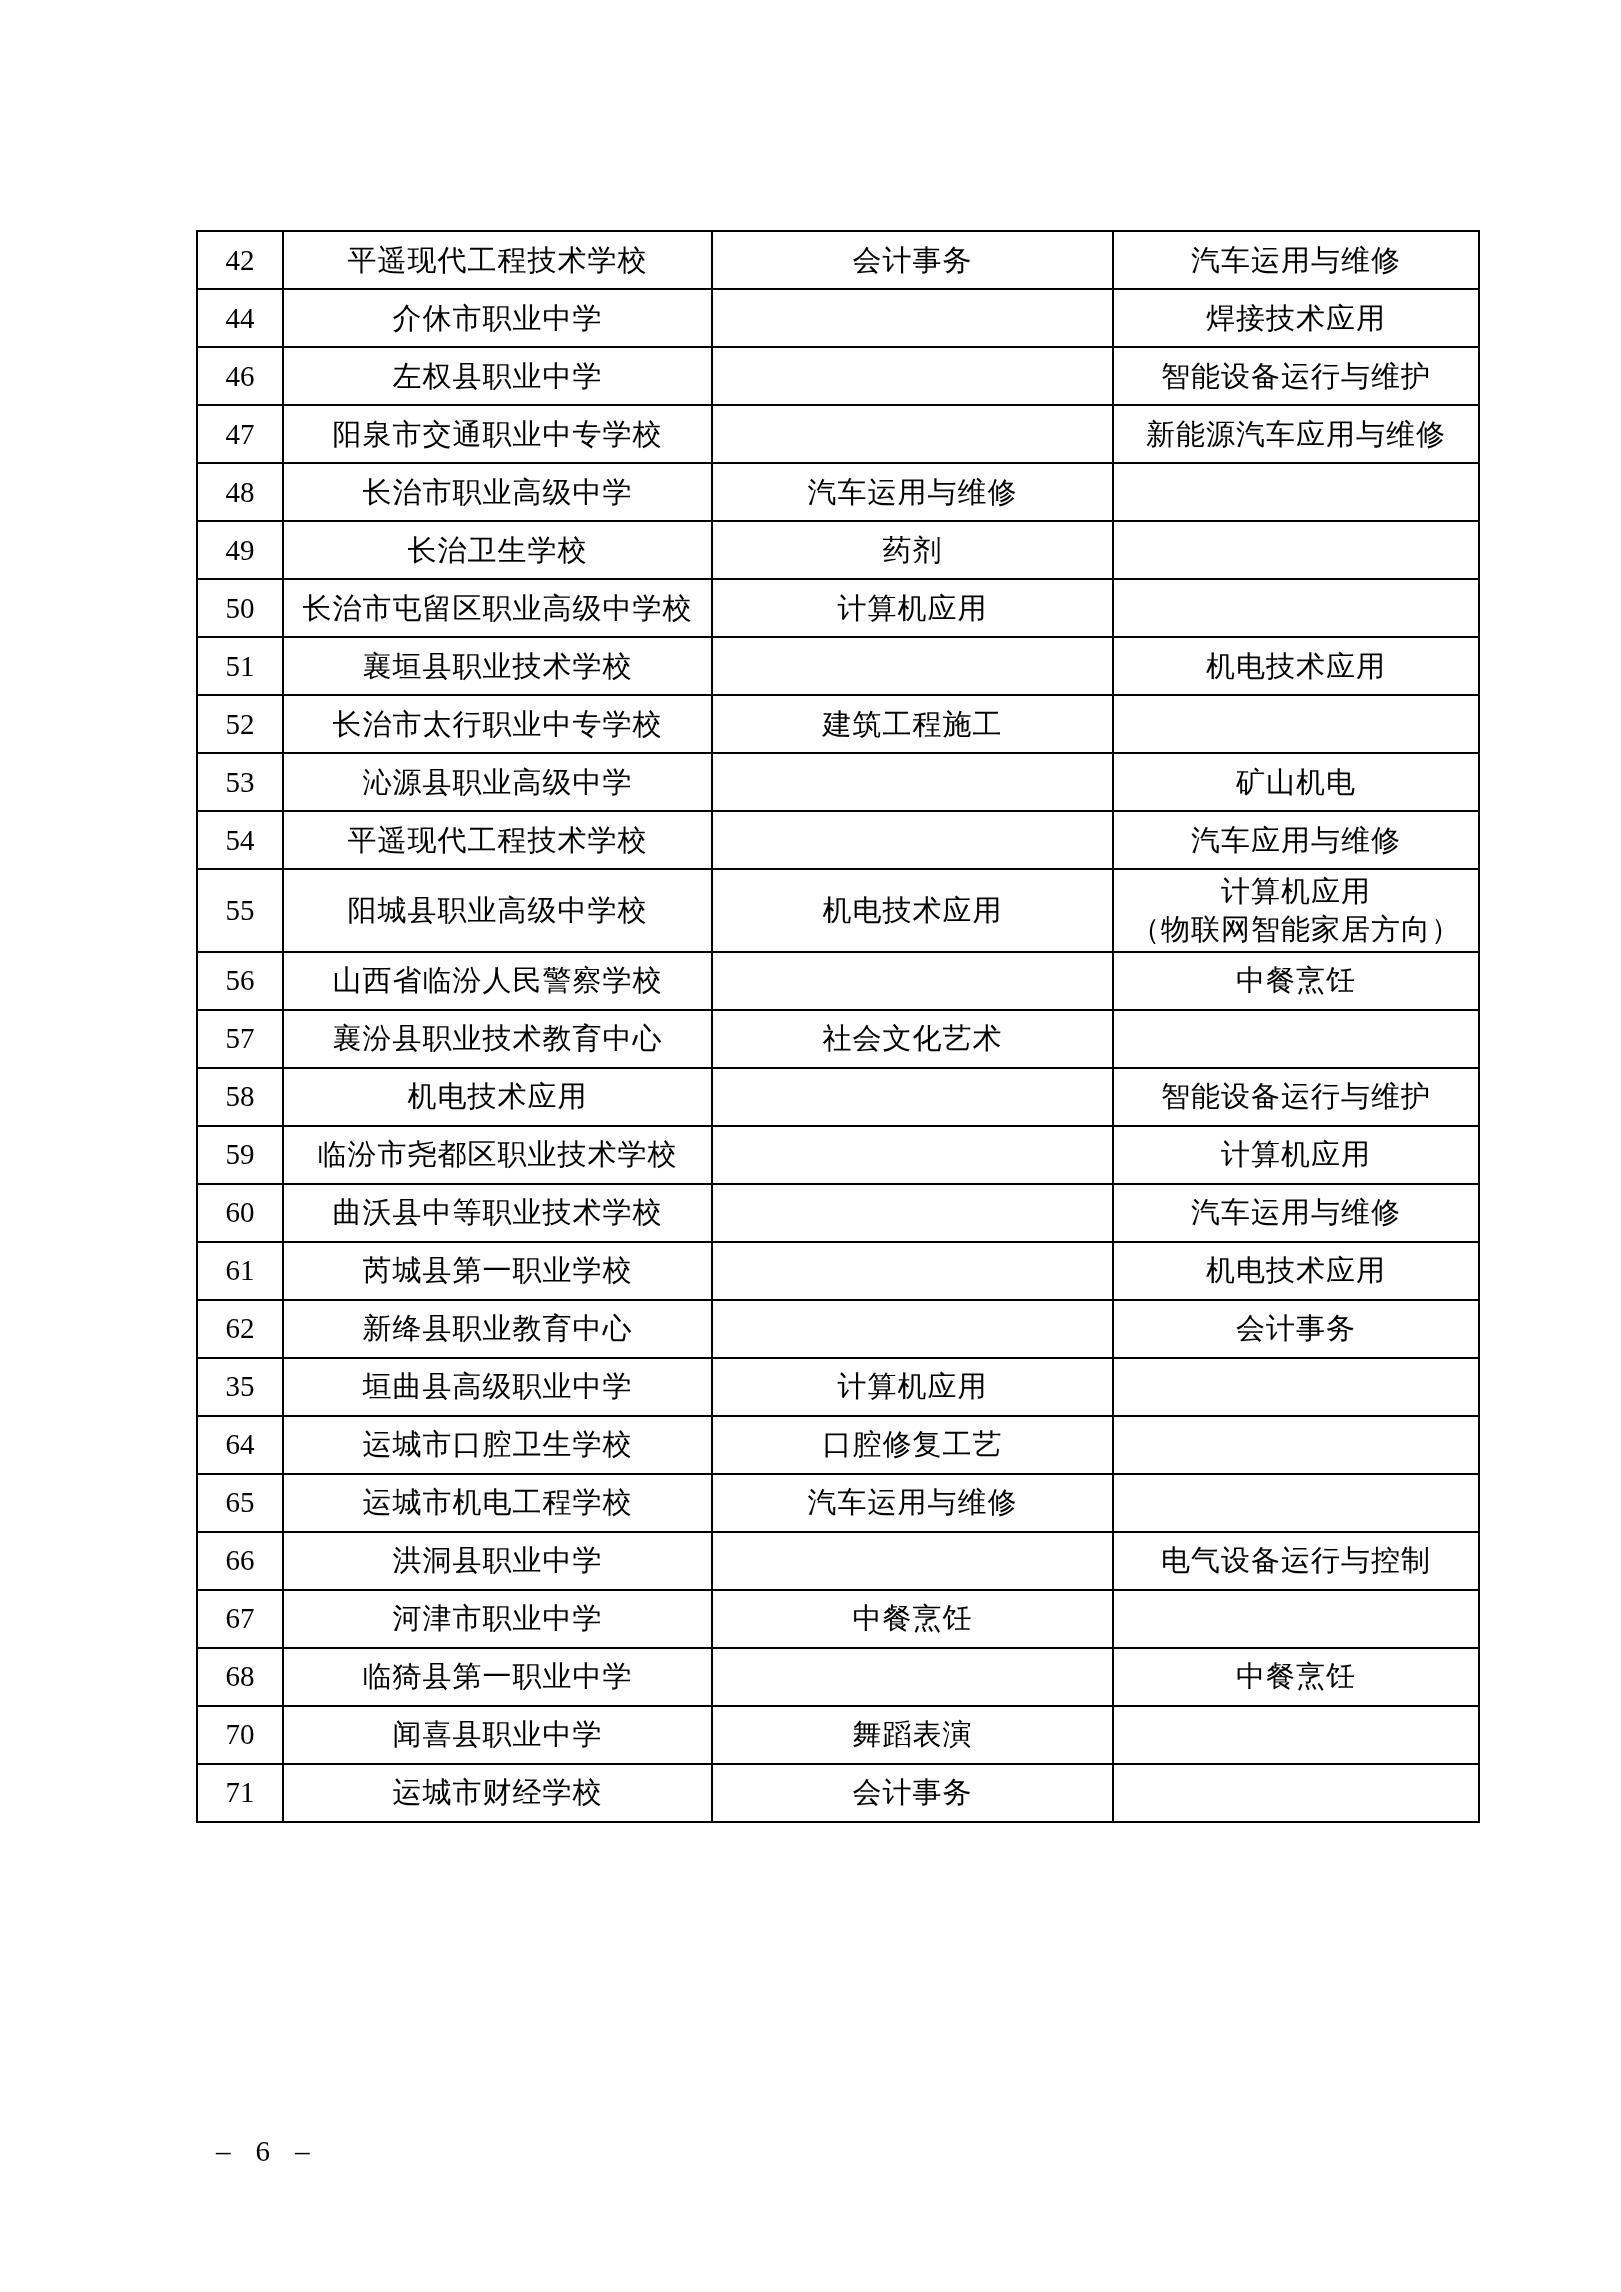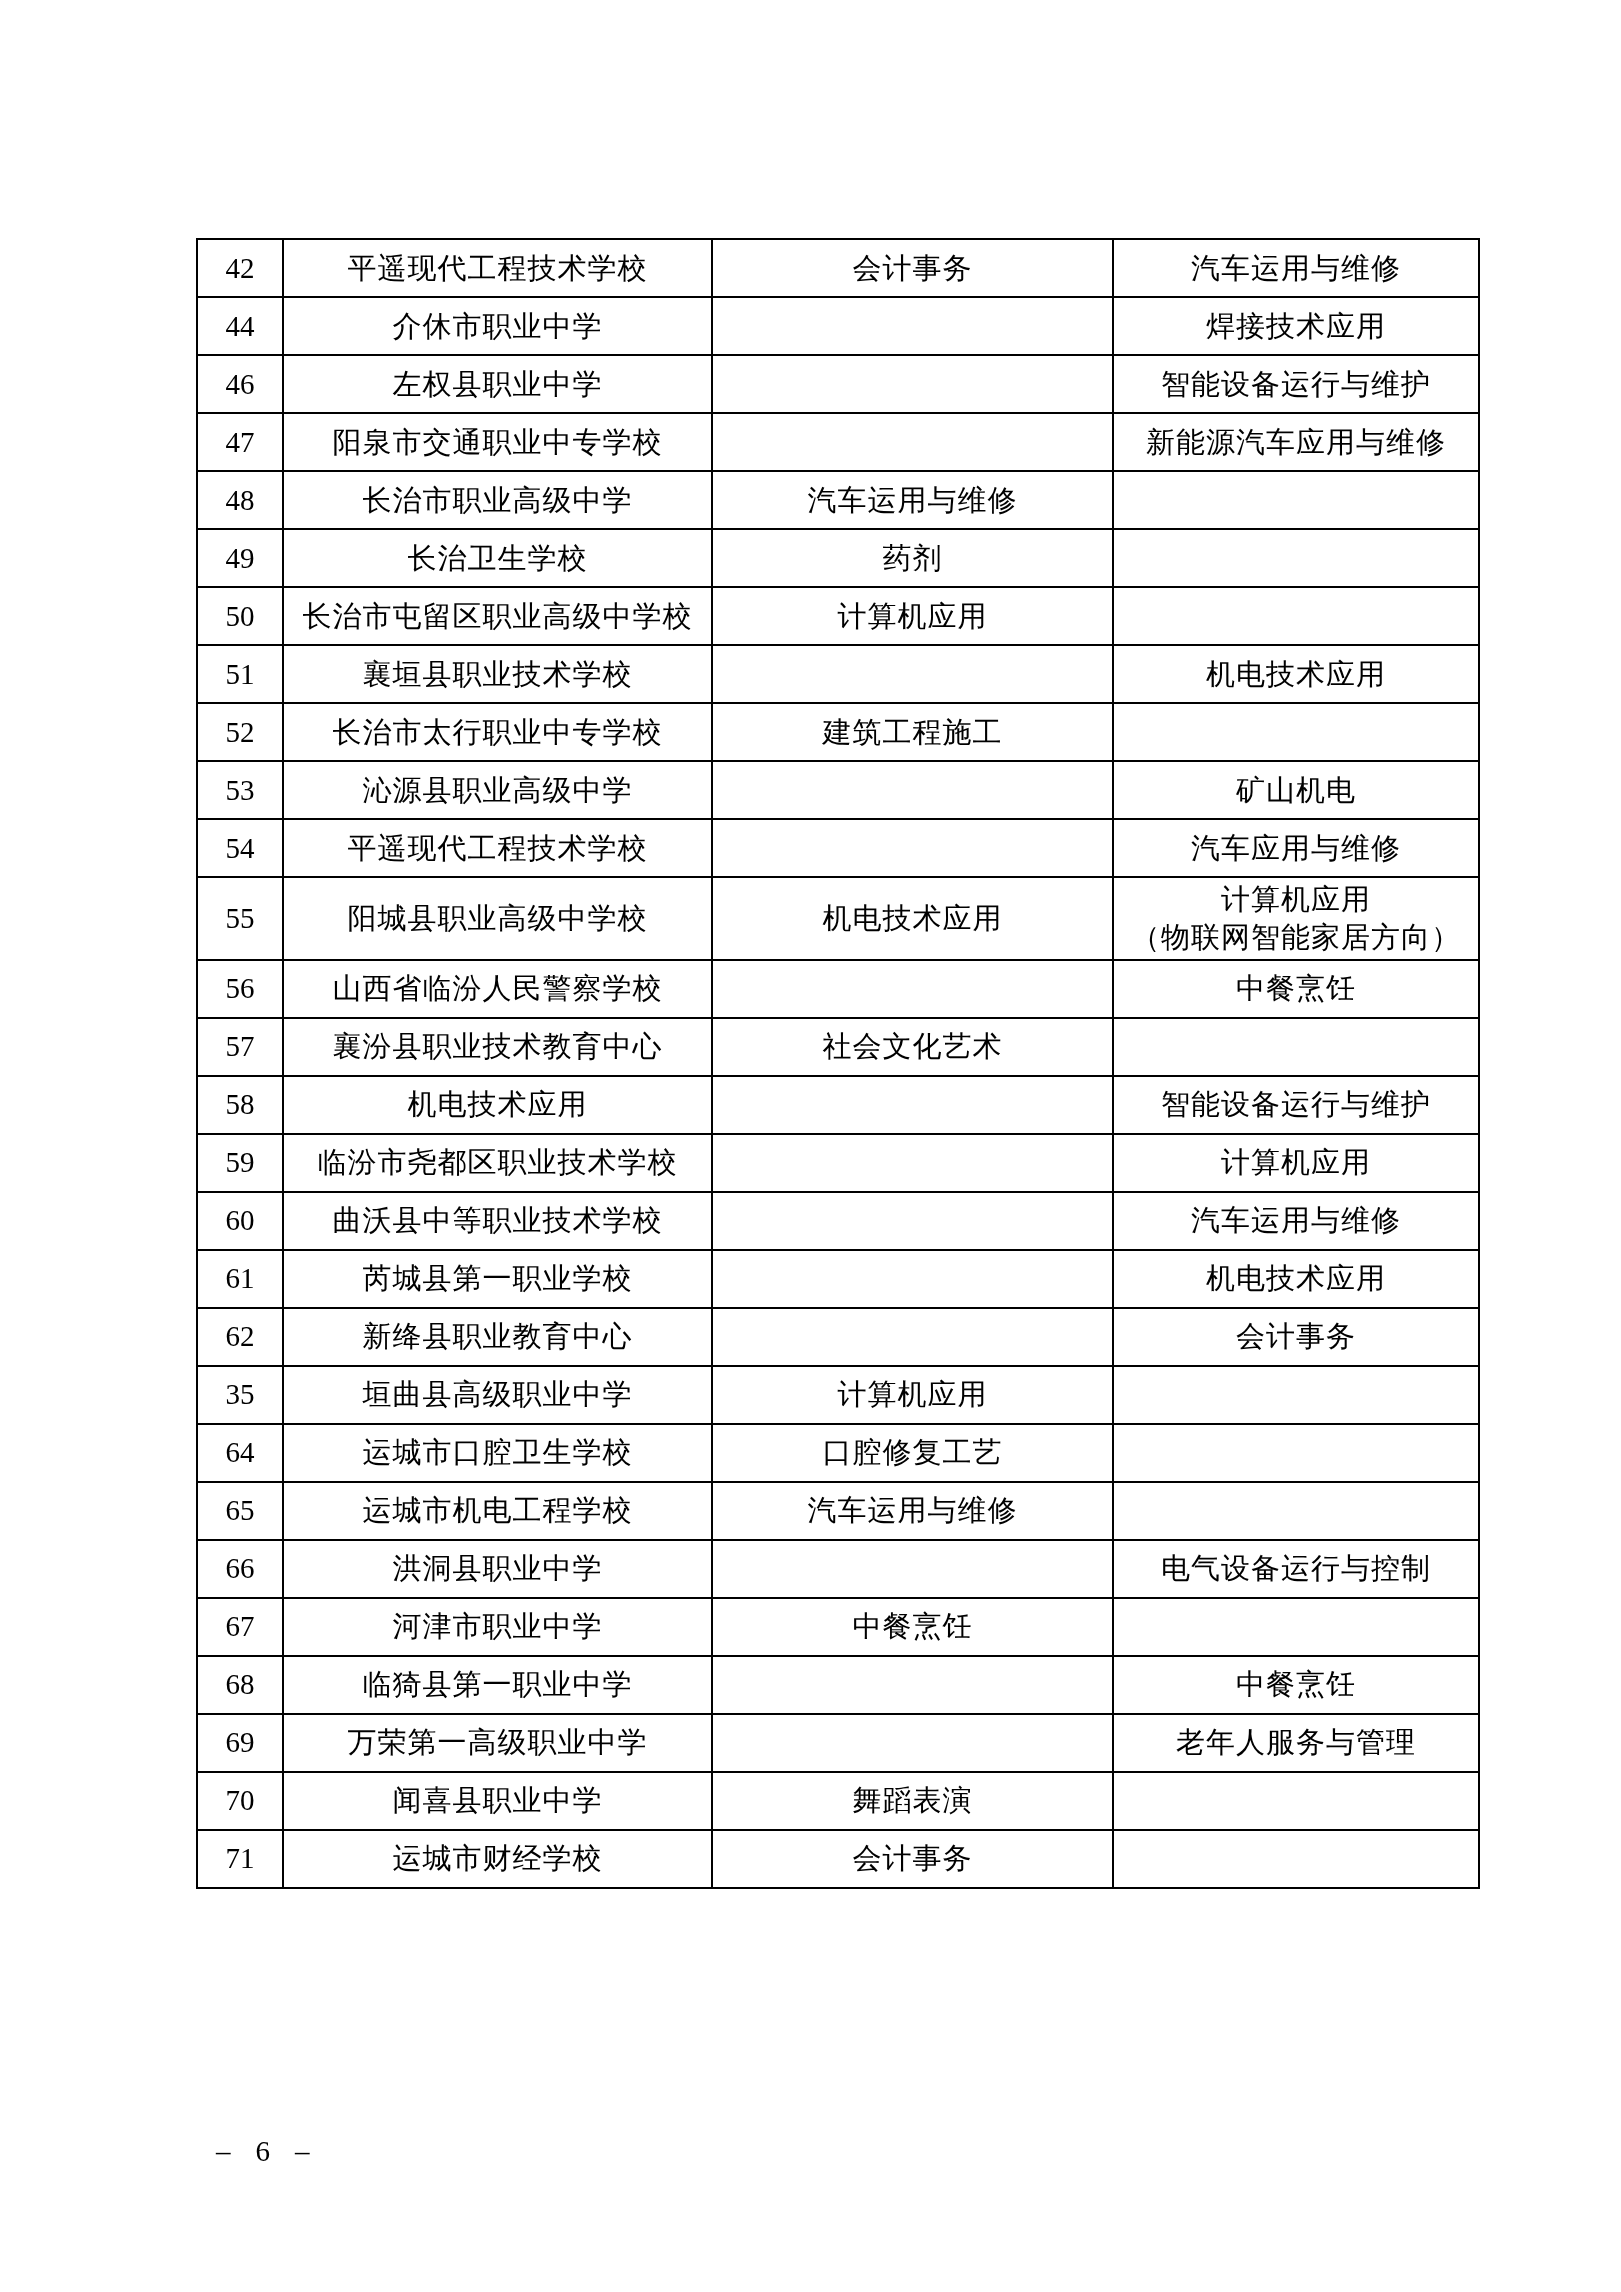--- a/index.html
+++ b/index.html
@@ -13,21 +13,21 @@
     height: 2293px;
     margin: 0 auto;
     background: #ffffff;
     color: #000000;
     font-family: "Liberation Serif", "DejaVu Serif", serif;
     overflow: hidden;
   }
   table.doc-table {
     position: absolute;
     left: 196px;
-    top: 238px;
+    top: 230px;
     width: 1282px;
     border-collapse: collapse;
     table-layout: fixed;
   }
   table.doc-table td {
     border: 2px solid #000000;
     text-align: center;
     vertical-align: middle;
     font-size: 29px;
     line-height: 1.32;
@@ -235,26 +235,20 @@
     <td class="c-right"></td>
   </tr>
 
   <tr>
     <td class="c-num">68</td>
     <td class="c-school">临猗县第一职业中学</td>
     <td class="c-left"></td>
     <td class="c-right">中餐烹饪</td>
   </tr>
 
-  <tr>
-    <td class="c-num">69</td>
-    <td class="c-school">万荣第一高级职业中学</td>
-    <td class="c-left"></td>
-    <td class="c-right">老年人服务与管理</td>
-  </tr>
 
   <tr>
     <td class="c-num">70</td>
     <td class="c-school">闻喜县职业中学</td>
     <td class="c-left">舞蹈表演</td>
     <td class="c-right"></td>
   </tr>
 
   <tr>
     <td class="c-num">71</td>

